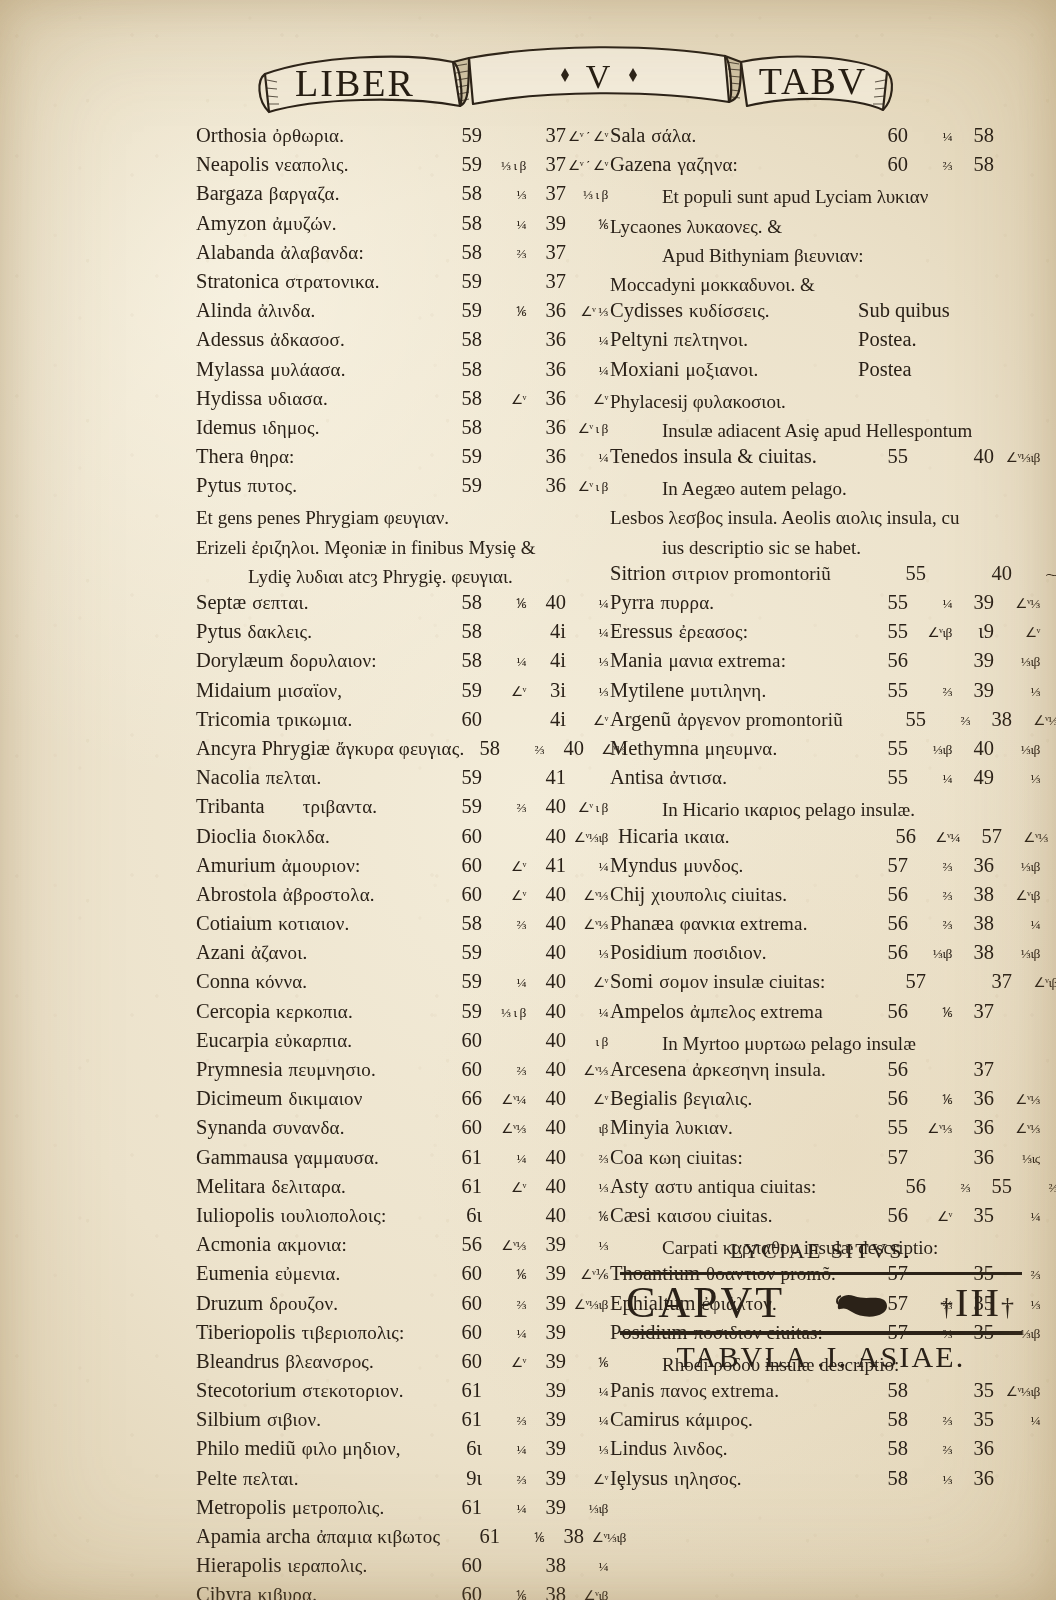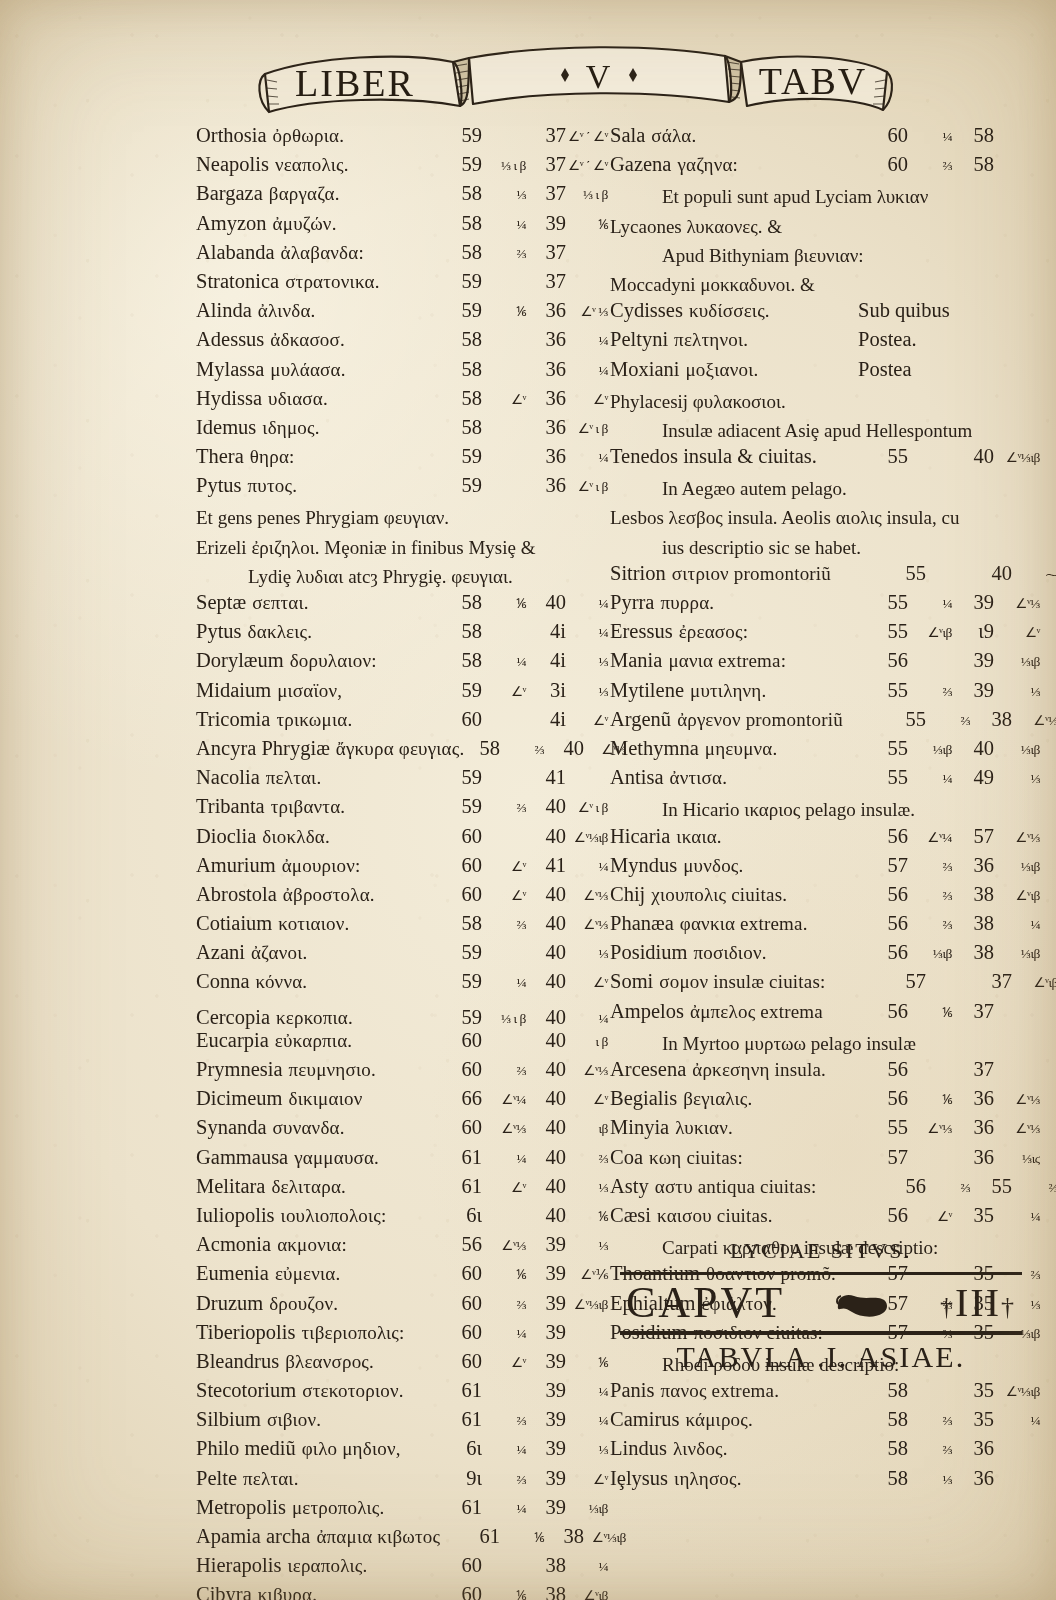--- a/index.html
+++ b/index.html
@@ -296,21 +296,21 @@
         <span class="lon lonf " style="left: 306px;"><span class="frac">⅔</span></span>
         <span class="lat" style="left: 348px;">40</span>
         <span class="lat latf " style="left: 390px;"><span class="frac">∠ᵛ⅓</span></span>
       </div>
       <div class="row" style="position: relative;">
         <span class="nm">Nacolia</span>
         <span class="gk">πελται.</span>
         <span class="lon">59</span>
         <span class="lat">41</span>
       </div>
-      <div class="row" style="position: relative;">
+      <div class="row" style="position: relative; gap: 32px;">
         <span class="nm">Tribanta</span>
         <span class="gk">τριβαντα.</span>
         <span class="lon">59</span>
         <span class="lon lonf "><span class="frac">⅔</span></span>
         <span class="lat">40</span>
         <span class="lat latf "><span class="frac">∠ᵛ ι β</span></span>
       </div>
       <div class="row" style="position: relative;">
         <span class="nm">Dioclia</span>
         <span class="gk">διοκλδα.</span>
@@ -350,21 +350,21 @@
         <span class="lat latf "><span class="frac">⅓</span></span>
       </div>
       <div class="row" style="position: relative;">
         <span class="nm">Conna</span>
         <span class="gk">κόννα.</span>
         <span class="lon">59</span>
         <span class="lon lonf "><span class="frac">¼</span></span>
         <span class="lat">40</span>
         <span class="lat latf "><span class="frac">∠ᵛ</span></span>
       </div>
-      <div class="row" style="position: relative; align-items: flex-end;">
+      <div class="row" style="position: relative;">
         <span class="nm">Cercopia</span>
         <span class="gk">κερκοπια.</span>
         <span class="lon">59</span>
         <span class="lon lonf "><span class="frac">⅓ ι β</span></span>
         <span class="lat">40</span>
         <span class="lat latf "><span class="frac">¼</span></span>
       </div>
       <div class="row" style="position: relative;">
         <span class="nm">Eucarpia</span>
         <span class="gk">εὐκαρπια.</span>
@@ -622,21 +622,21 @@
       </div>
       <div class="row" style="position: relative;">
         <span class="nm">Antisa</span>
         <span class="gk">ἀντισα.</span>
         <span class="lon">55</span>
         <span class="lon lonf "><span class="frac">¼</span></span>
         <span class="lat">49</span>
         <span class="lat latf "><span class="frac">⅓</span></span>
       </div>
       <div class="prose ind2">In Hicario ικαριος pelago insulæ.</div>
-      <div class="row" style="position: relative;">
+      <div class="row" style="position: relative; margin-left: 8px;">
         <span class="nm">Hicaria</span>
         <span class="gk">ικαια.</span>
         <span class="lon">56</span>
         <span class="lon lonf "><span class="frac">∠ᵛ¼</span></span>
         <span class="lat">57</span>
         <span class="lat latf "><span class="frac">∠ᵛ⅓</span></span>
       </div>
       <div class="row" style="position: relative;">
         <span class="nm">Myndus</span>
         <span class="gk">μυνδος.</span>

